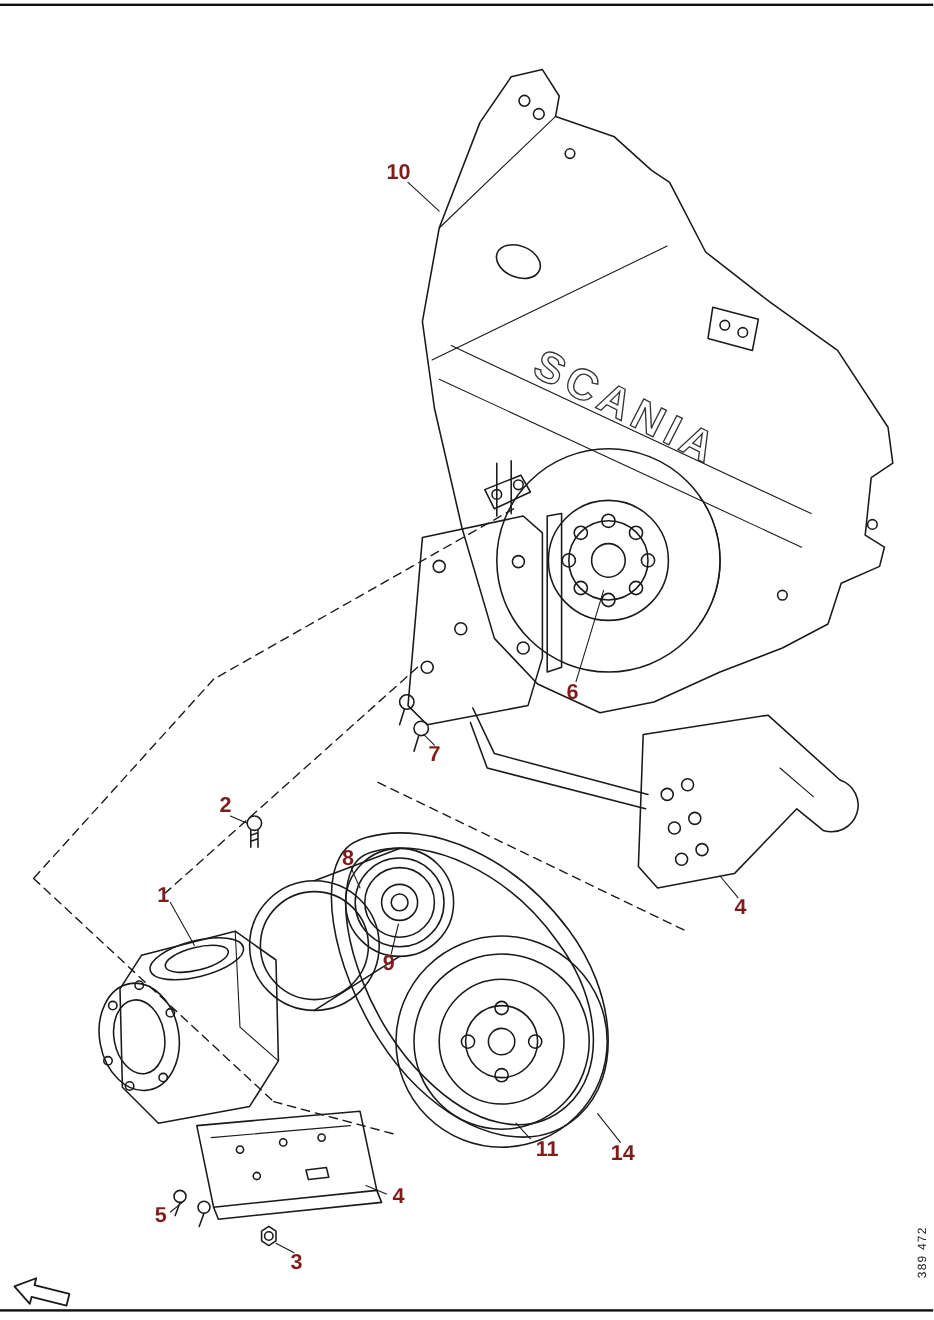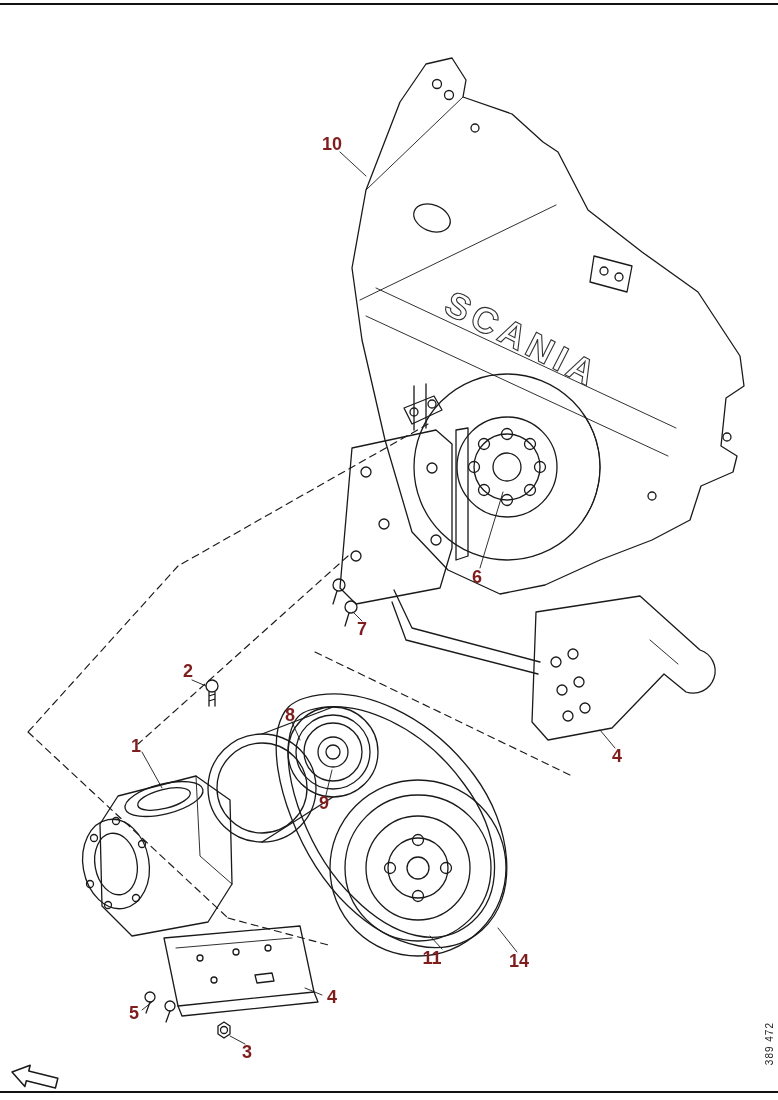--- a/index.html
+++ b/index.html
@@ -221,19 +221,19 @@
   <div class="callout" style="left:136px;top:746px">1</div>
   <div class="callout" style="left:188px;top:671px">2</div>
   <div class="callout" style="left:247px;top:1052px">3</div>
   <div class="callout" style="left:332px;top:997px">4</div>
   <div class="callout" style="left:134px;top:1013px">5</div>
   <div class="callout" style="left:477px;top:577px">6</div>
   <div class="callout" style="left:362px;top:629px">7</div>
   <div class="callout" style="left:290px;top:715px">8</div>
   <div class="callout" style="left:324px;top:803px">9</div>
   <div class="callout" style="left:332px;top:144px">10</div>
-  <div class="callout" style="left:432px;top:958px">11</div>
+  <div class="callout" style="left:456px;top:958px">11</div>
   <div class="callout" style="left:519px;top:961px">14</div>
   <div class="callout" style="left:617px;top:756px">4</div>
 
   <div class="doc-number">389 472</div>
 
 </div>
 
 </body></html>

